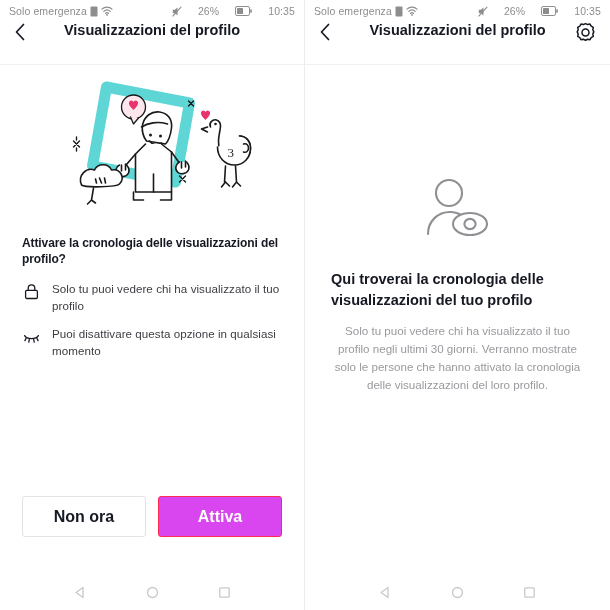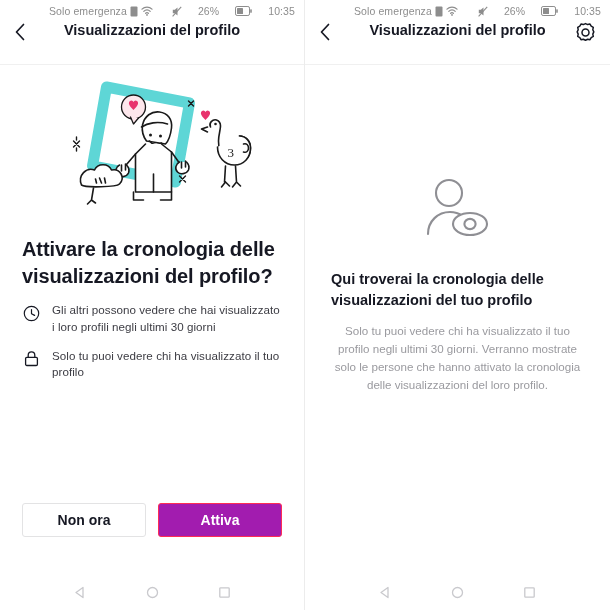--- a/index.html
+++ b/index.html
@@ -19,21 +19,21 @@
   .screen.left { border-right: 1px solid #ececec; }
 
   
   .statusbar {
     height: 22px; flex: 0 0 22px;
     display: flex; align-items: center;
     padding: 0 9px;
     font-size: 10.5px; color: #8d8d8d;
     letter-spacing: .1px;
   }
-  .sb-left { display: flex; align-items: center; gap: 3px; margin-left: 40px; }
+  .sb-left { display: flex; align-items: center; gap: 3px; }
   .sb-right { margin-left: auto; display: flex; align-items: center; gap: 16px; }
   .sb-icon { display: inline-flex; align-items: center; }
   .sb-text { white-space: nowrap; }
 
   
   .header {
     height: 43px; flex: 0 0 43px;
     display: flex; align-items: flex-start;
     padding: 0 14px;
     position: relative;
@@ -48,48 +48,48 @@
   }
   .hdr-gear { margin-left: auto; z-index: 2; display: flex; align-items: center; }
 
   
   .body-left { flex: 1; display: flex; flex-direction: column; padding: 0 22px; }
 
   .illus { height: 165px; flex: 0 0 165px; position: relative; }
   .illus svg { position: absolute; left: 50%; top: 0; transform: translateX(-50%); }
 
   .headline {
-    font-size: 20px; font-weight: bold; color: #161823;
+    font-size: 12px; font-weight: bold; color: #161823;
     line-height: 1.33; letter-spacing: -.1px;
     margin-top: 6px;
   }
 
   .feature-list { margin-top: 13px; display: flex; flex-direction: column; gap: 12px; }
   .feature {
     display: flex; align-items: flex-start; gap: 12px;
   }
   .feature-ico {
     flex: 0 0 18px; width: 18px; height: 18px;
     margin-top: 2px; display: flex; align-items: center; justify-content: center;
   }
   .feature-txt {
     font-size: 11.6px; line-height: 1.44; color: #3c3c43;
     letter-spacing: .05px;
   }
 
   .btn-row { margin-top: auto; margin-bottom: 38px; display: flex; gap: 12px; }
   .btn {
-    flex: 1; height: 34px;
+    flex: 1; height: 41px;
     display: flex; align-items: center; justify-content: center;
     border-radius: 3px;
-    font-size: 14px; font-weight: bold;
+    font-size: 16px; font-weight: bold;
     cursor: pointer; user-select: none;
   }
   .btn-secondary { background: #fff; border: 1px solid #e3e3e4; color: #161823; }
-  .btn-primary { background: #a21caf; border: 1px solid #fe2c55; color: #ffffff; }
+  .btn-primary { background: #d946ef; border: 1px solid #fe2c55; color: #ffffff; }
 
   
   .body-right {
     flex: 1; display: flex; flex-direction: column;
     align-items: center;
     padding: 0 26px;
   }
   .empty-ico { margin-top: 112px; }
   .empty-title {
     margin-top: 24px;
@@ -218,41 +218,44 @@
             <path d="M64 123 l-2 12 M62 135 l-4 4 M62 135 l4 3"></path>
             <path d="M70 113 l2 5 M75 113 l1 5 M66 114 l1 4"></path>
           </g>
         </svg>
       </div>
 
       <div class="headline">Attivare la cronologia delle visualizzazioni del profilo?</div>
 
       <div class="feature-list">
 
-        <div class="feature">
-          <div class="feature-ico">
-            <svg width="17" height="17" viewBox="0 0 17 17">
-              <circle cx="8.5" cy="8.5" r="7.2" fill="none" stroke="#161823" stroke-width="1.2"></circle>
-              <polyline points="8.5,4.5 8.5,8.7 11.6,10.4" fill="none" stroke="#161823" stroke-width="1.2" stroke-linecap="round" stroke-linejoin="round"></polyline>
-            </svg>
-          </div>
-          <div class="feature-txt">Gli altri possono vedere che hai visualizzato i loro profili negli ultimi 30 giorni</div>
-        </div>
 
         <div class="feature">
           <div class="feature-ico">
             <svg width="17" height="17" viewBox="0 0 17 17">
               <rect x="2.6" y="7.3" width="11.8" height="8.2" rx="1.2" fill="none" stroke="#161823" stroke-width="1.3"></rect>
               <path d="M5.2 7.3 V5.2 a3.3 3.3 0 0 1 6.6 0 V7.3" fill="none" stroke="#161823" stroke-width="1.3"></path>
             </svg>
           </div>
           <div class="feature-txt">Solo tu puoi vedere chi ha visualizzato il tuo profilo</div>
         </div>
 
 
+        <div class="feature">
+          <div class="feature-ico">
+            <svg width="17" height="17" viewBox="0 0 17 17">
+              <path d="M1.6 6.6 C4 10.6 13 10.6 15.4 6.6" fill="none" stroke="#161823" stroke-width="1.3" stroke-linecap="round"></path>
+              <path d="M3.1 9.2 L1.9 11.6" stroke="#161823" stroke-width="1.3" stroke-linecap="round"></path>
+              <path d="M6.3 10.5 L5.8 13.1" stroke="#161823" stroke-width="1.3" stroke-linecap="round"></path>
+              <path d="M10.7 10.5 L11.2 13.1" stroke="#161823" stroke-width="1.3" stroke-linecap="round"></path>
+              <path d="M13.9 9.2 L15.1 11.6" stroke="#161823" stroke-width="1.3" stroke-linecap="round"></path>
+            </svg>
+          </div>
+          <div class="feature-txt">Puoi disattivare questa opzione in qualsiasi momento</div>
+        </div>
 
       </div>
 
       <div class="btn-row">
         <div class="btn btn-secondary">Non ora</div>
         <div class="btn btn-primary">Attiva</div>
       </div>
 
     </div>
 

